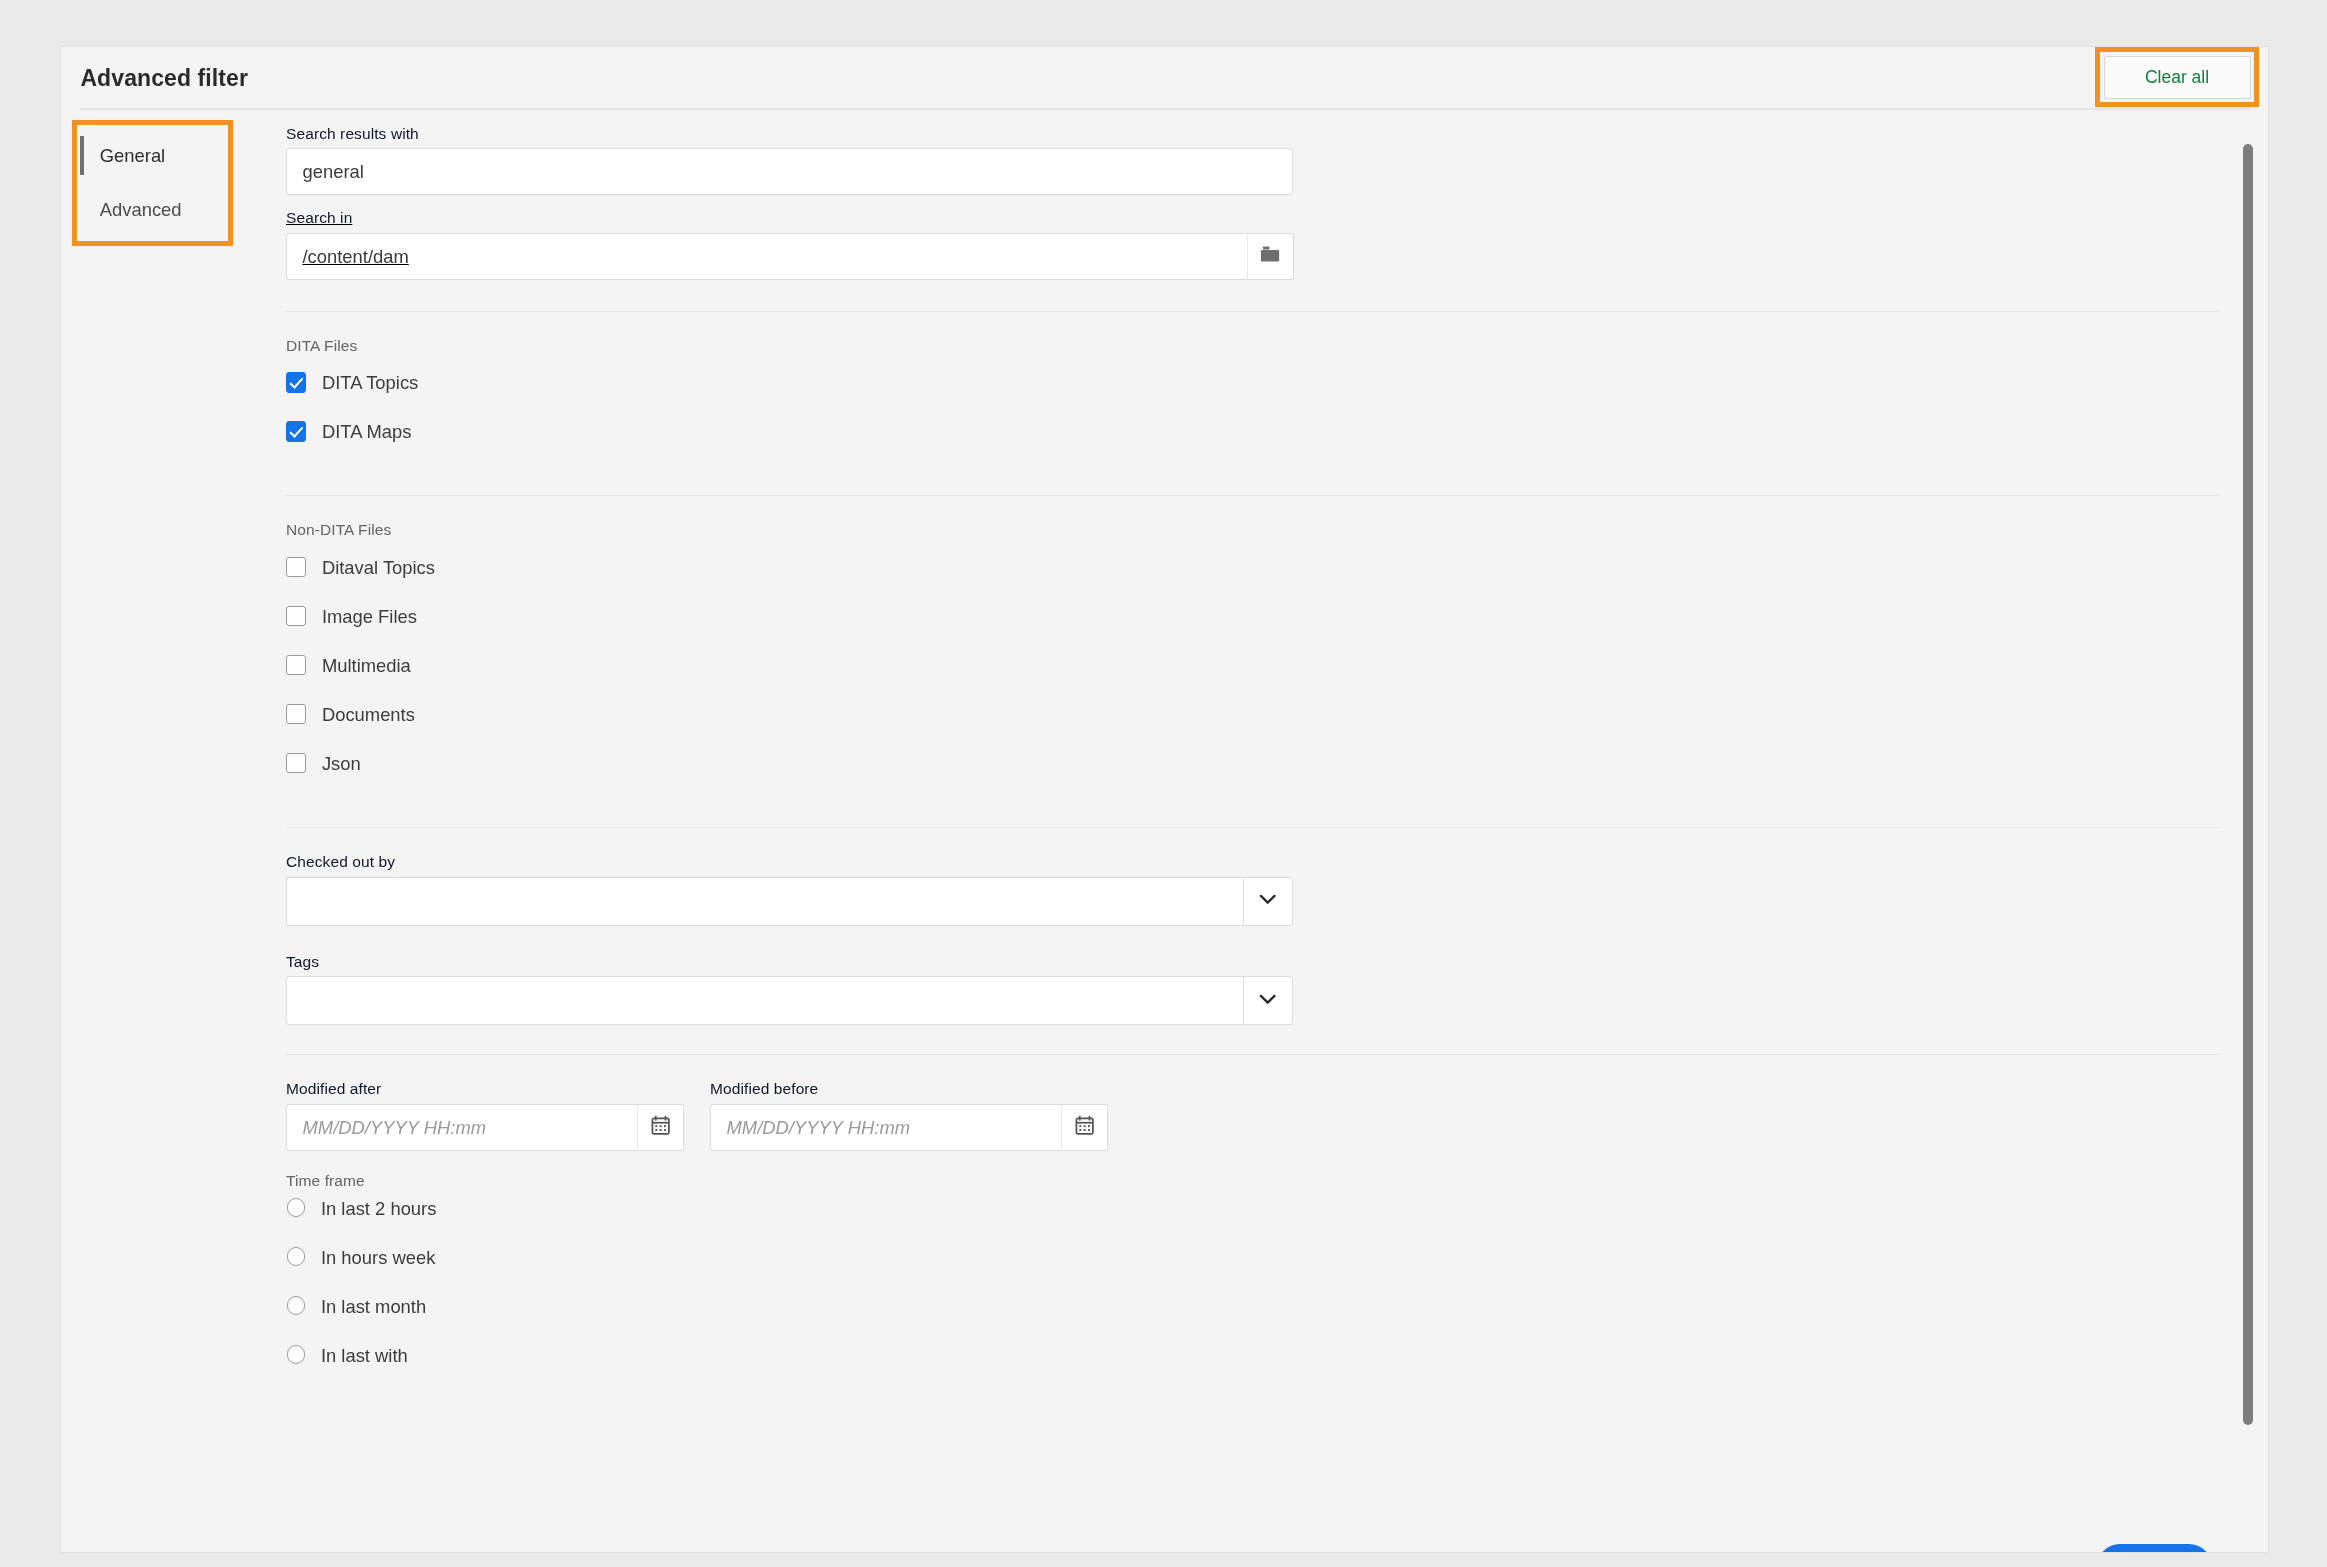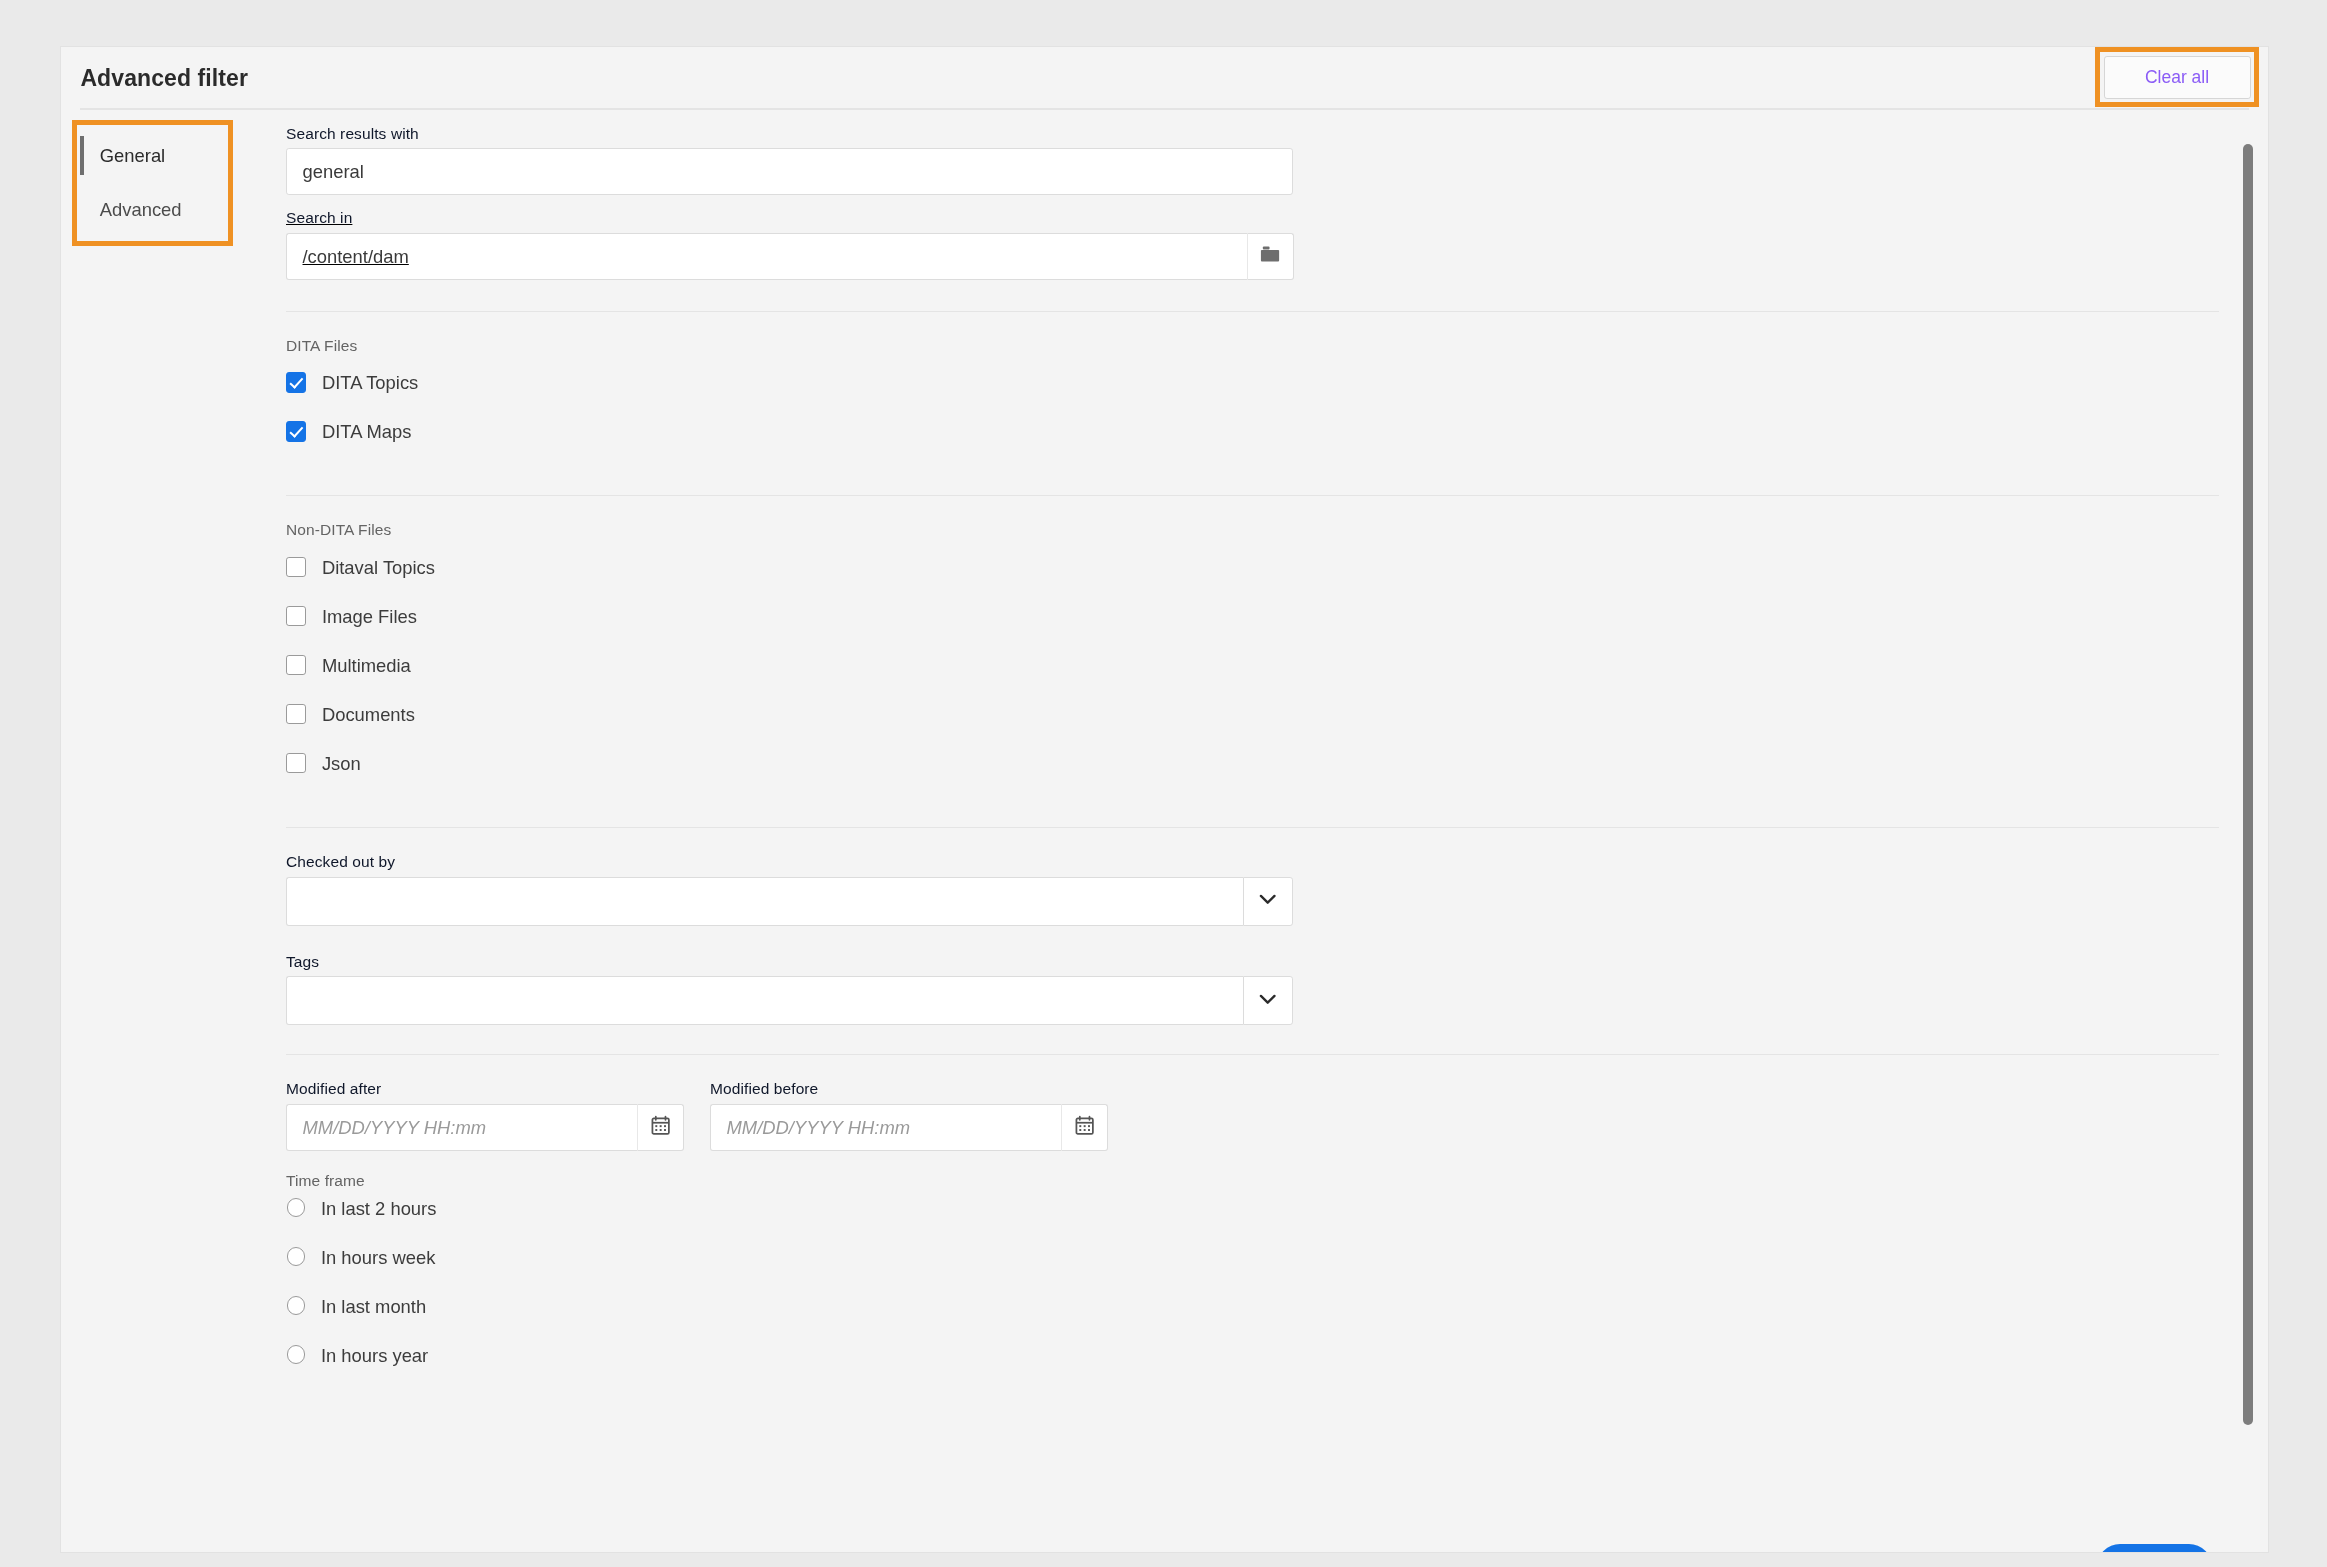--- a/index.html
+++ b/index.html
@@ -41,21 +41,21 @@
   }
   #clear-all-btn {
     min-width: 147px;
     height: 43px;
     line-height: 41px;
     padding: 0 19.4px;
     background: #fbfbfb;
     border: 1px solid #d6d6d6;
     border-radius: 2.9px;
     font-size: 17.5px;
-    color: #8b5cf6;
+    color: #15803d;
     text-align: center;
     cursor: pointer;
     white-space: nowrap;
   }
   .anno-box {
     position: absolute;
     border: 5.8px solid #ef9123;
     pointer-events: none;
   }
   #anno-clear-all {
@@ -453,21 +453,21 @@
         <div class="radio-row">
           <span class="rbtn"></span>
           <span class="rb-label">In hours week</span>
         </div>
         <div class="radio-row">
           <span class="rbtn"></span>
           <span class="rb-label">In last month</span>
         </div>
         <div class="radio-row">
           <span class="rbtn"></span>
-          <span class="rb-label">In hours year</span>
+          <span class="rb-label">In last with</span>
         </div>
       </div>
 
     </div>
 
     <div id="scrollbar-track">
       <div id="scrollbar-thumb"></div>
     </div>
 
     <div id="footer-area">

